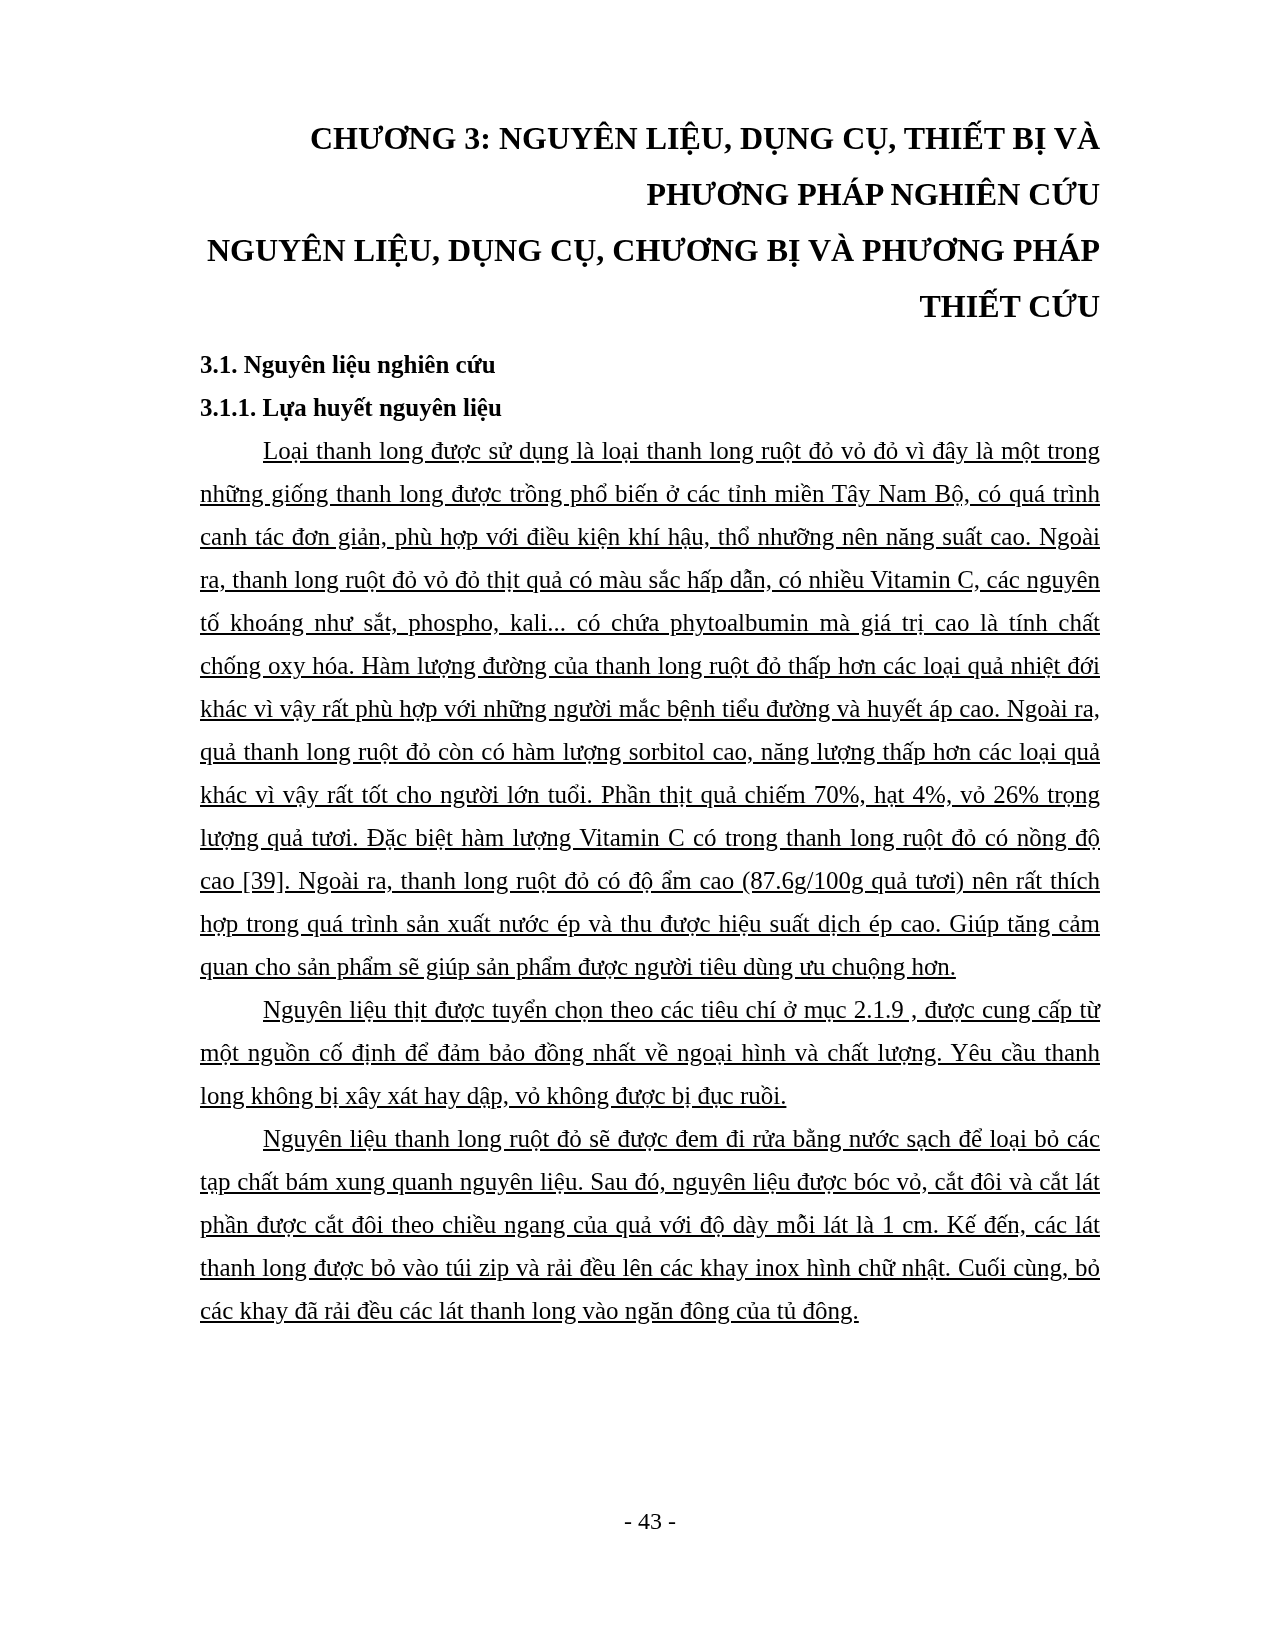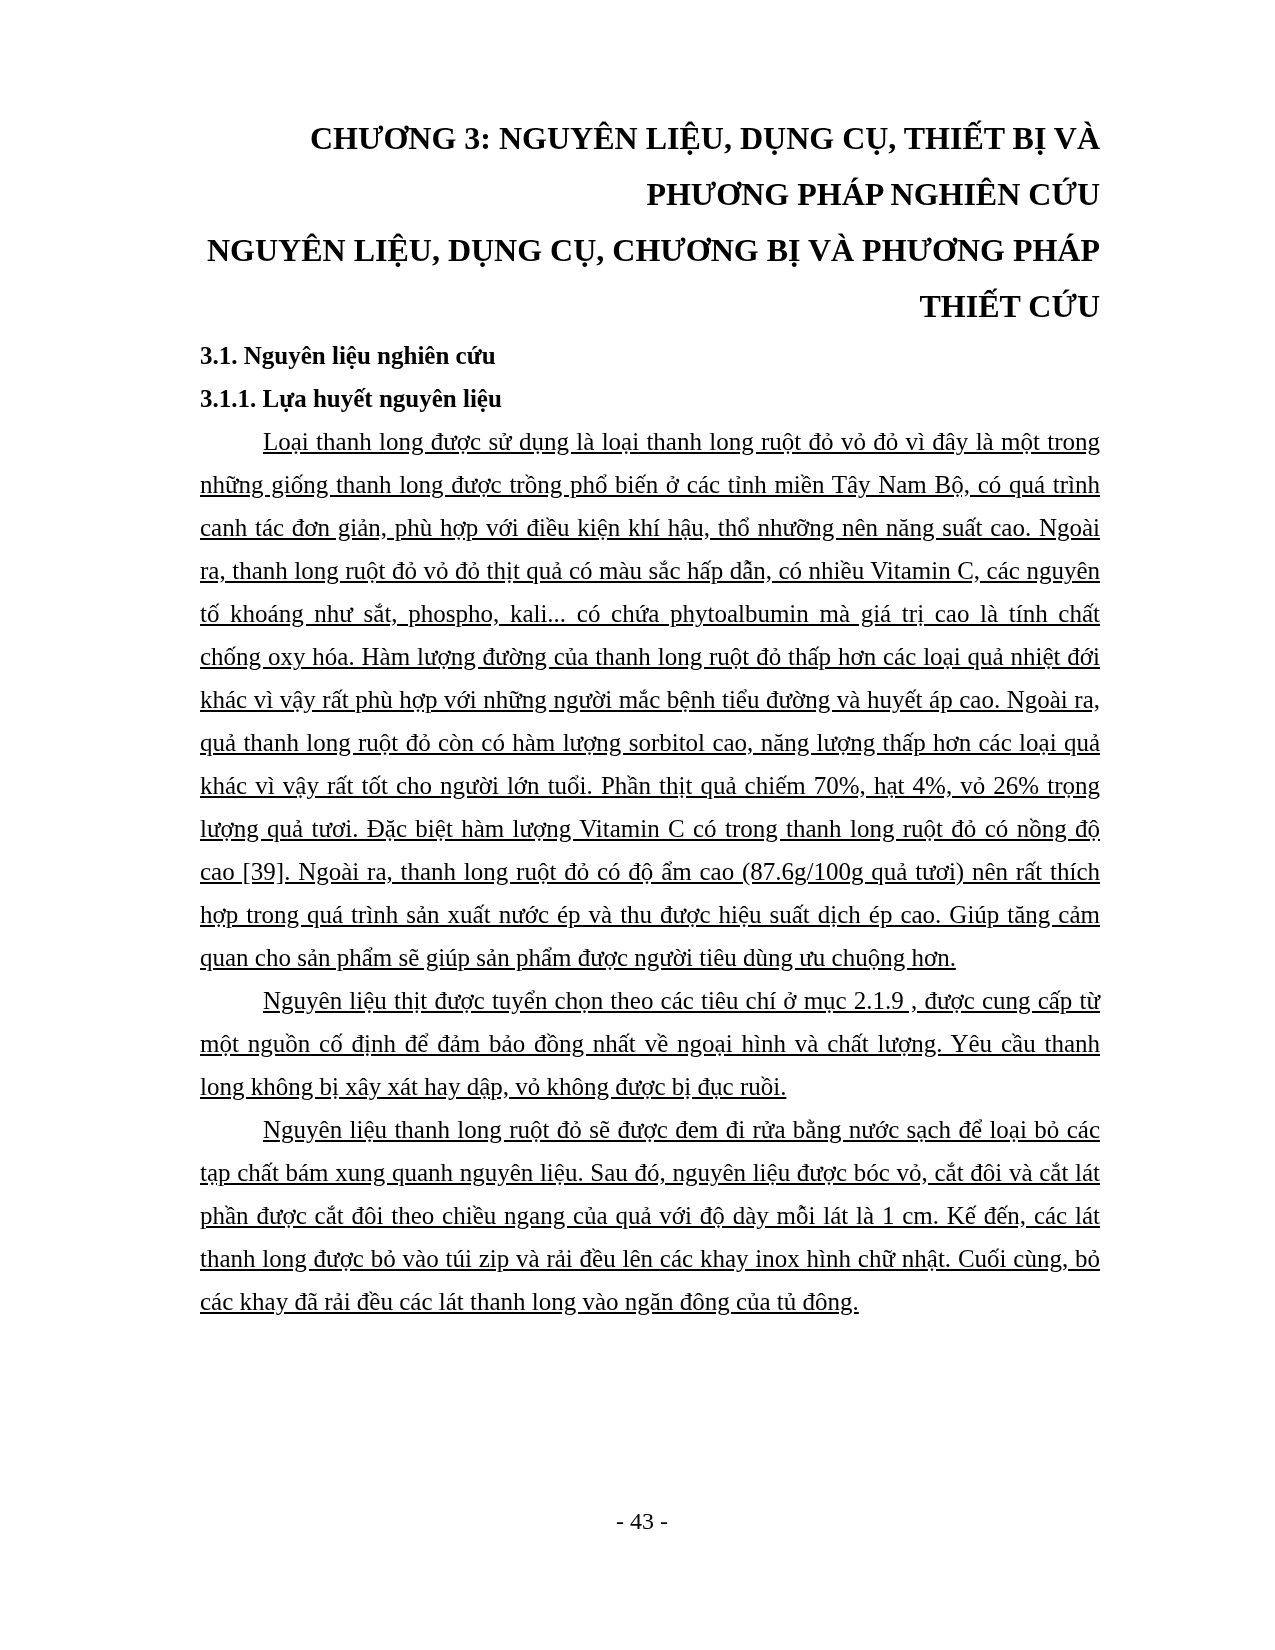--- a/index.html
+++ b/index.html
@@ -21,36 +21,37 @@
   .doc-title {
     text-align: right;
     font-weight: bold;
     font-size: 32px;
     line-height: 56px;
   }
   .doc-title .title-line {
     white-space: nowrap;
   }
   .content {
+    margin-top: 9px;
     font-size: 25px;
     line-height: 43px;
   }
   .section-heading {
     font-weight: bold;
   }
   p.body-para {
     margin: 0;
     text-align: justify;
     text-indent: 63px;
     text-decoration: underline;
   }
   .page-footer {
     position: absolute;
     top: 1500px;
-    left: 192px;
+    left: 200px;
     width: 900px;
     text-align: center;
     font-size: 24px;
     line-height: 43px;
   }
 </style>
 </head>
 <body>
 
 <div class="page">

